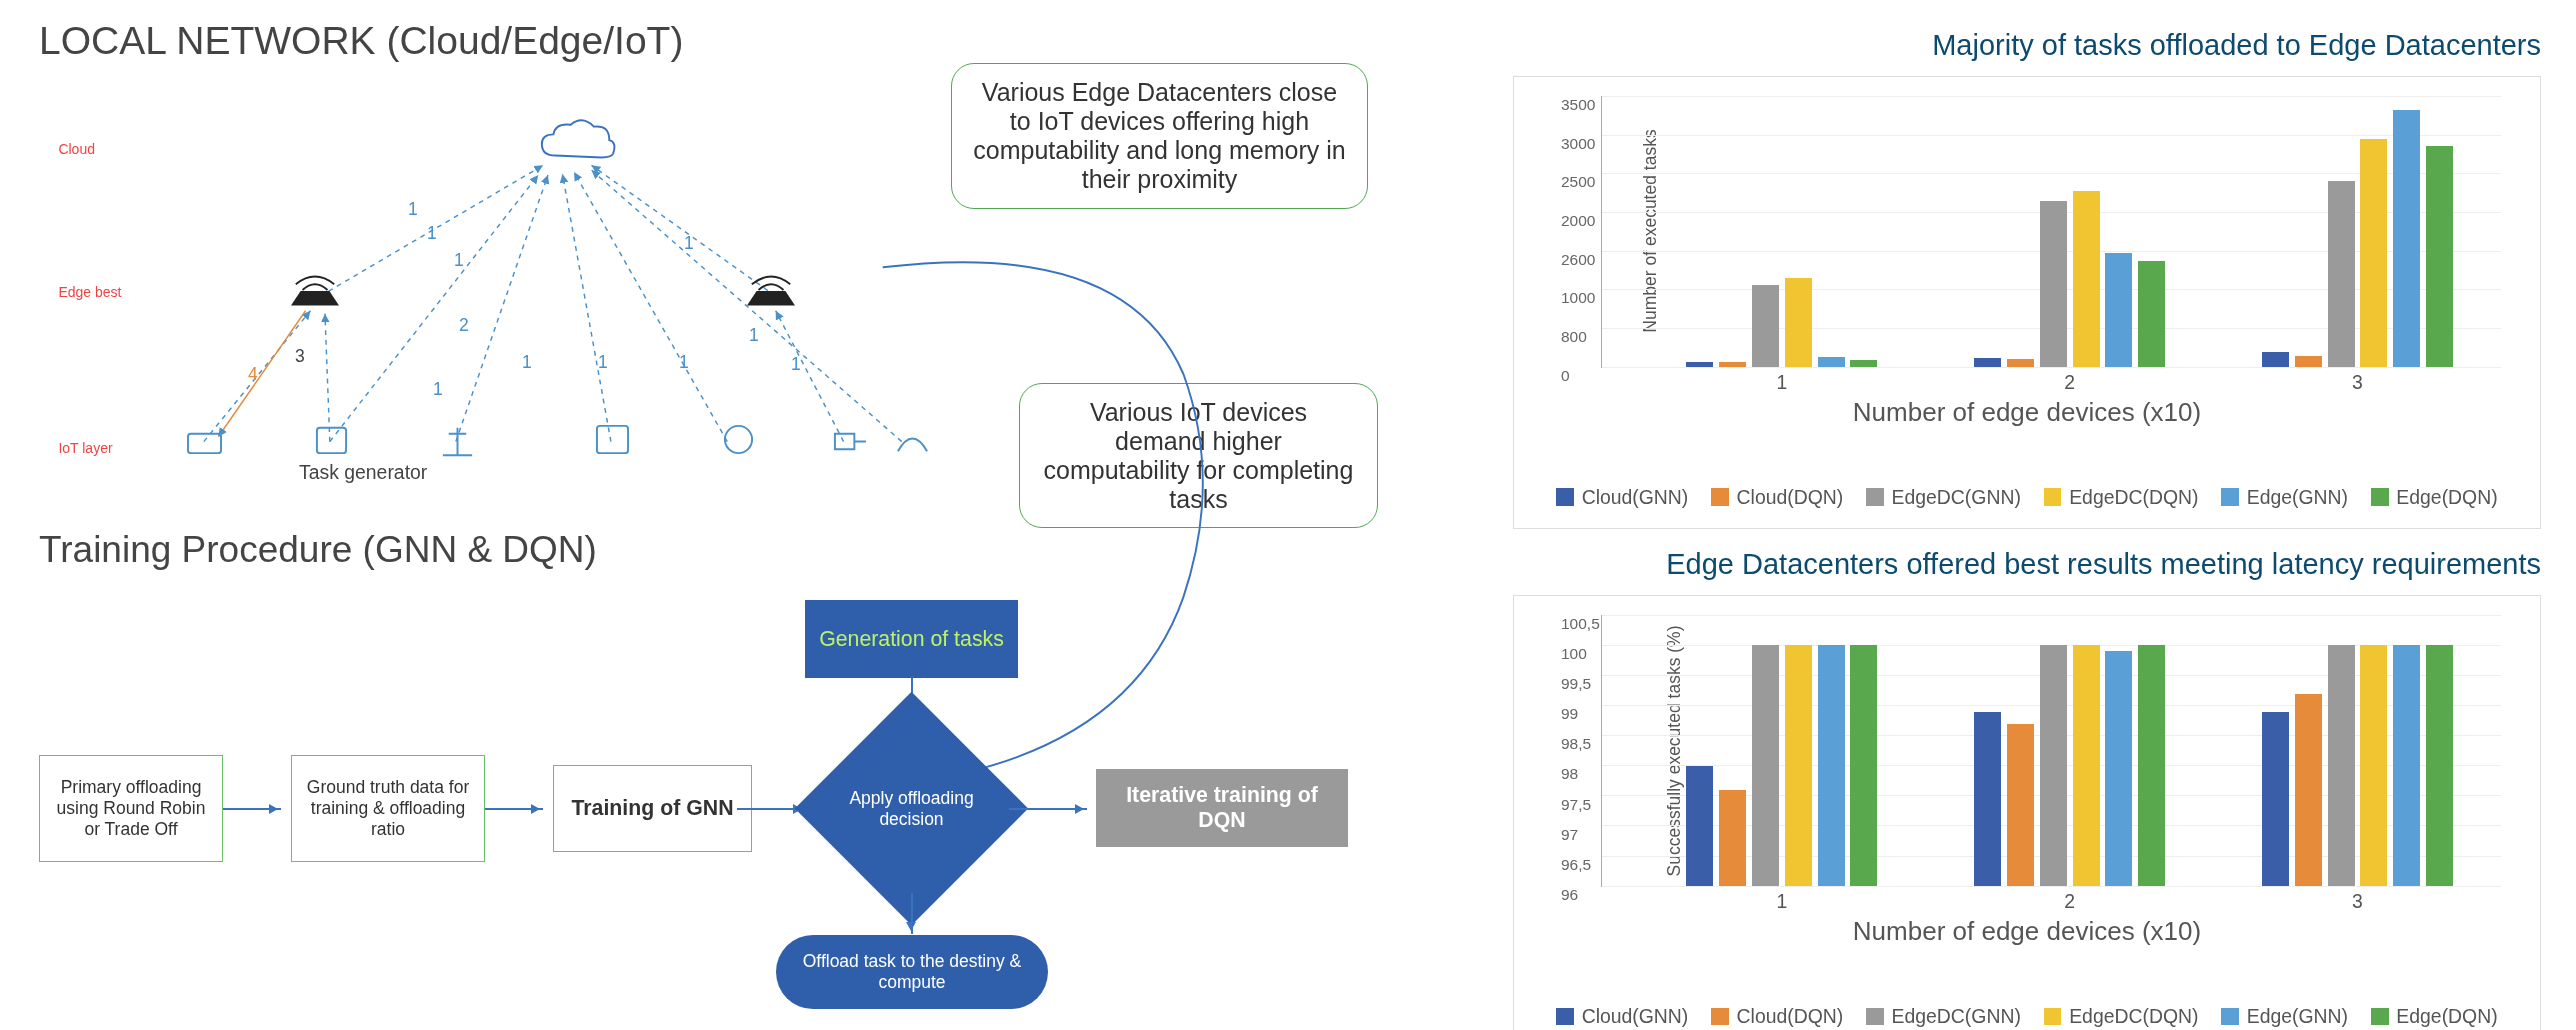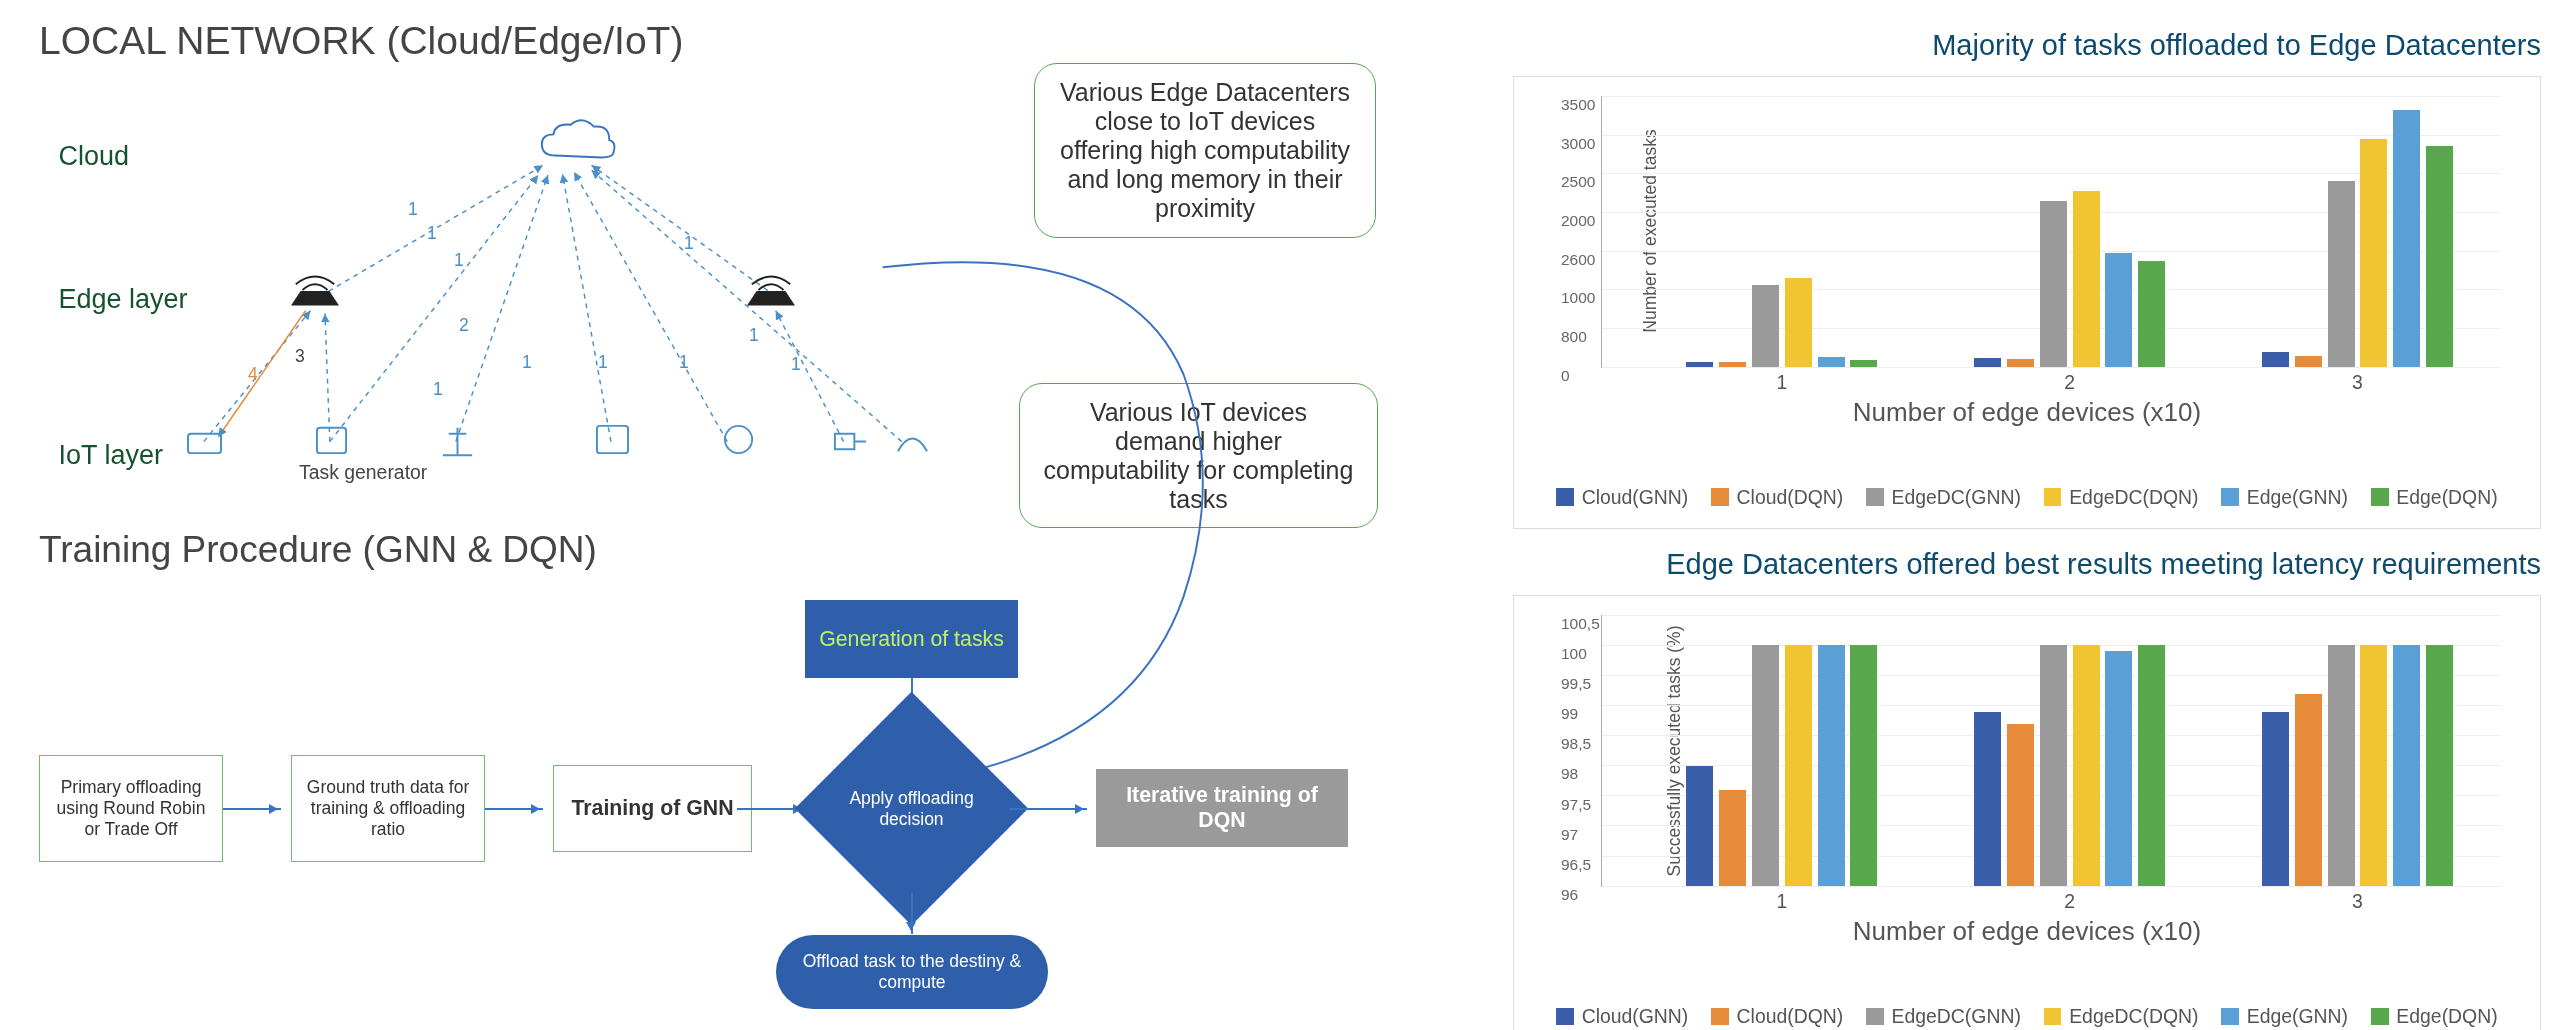--- a/index.html
+++ b/index.html
@@ -6,21 +6,21 @@
   body { font-family: "Segoe UI", Arial, sans-serif; background: #fff; color: #222; width: 2576px; height: 1030px; position: relative; }
   .col-left { position: absolute; left: 39px; top: 19.4px; width: 1435px; }
   .col-right { position: absolute; left: 1513px; top: 29px; width: 1028px; }
 
   
   .h-title { font-size: 39px; font-weight: 400; color: #444; margin-bottom: 9.7px; }
   .h-title2 { font-size: 37px; font-weight: 400; color: #444; margin: 39px 0 19.4px 0; }
 
   
   .net-area { position: relative; width: 100%; height: 417px; }
-  .layer-label { position: absolute; left: 19.4px; font-size: 27px; color: #14532d; }
+  .layer-label { position: absolute; left: 19.4px; font-size: 14px; color: #ef4444; }
   .cloud-icon { position: absolute; left: 495px; top: 44px; }
   .edge-icon { position: absolute; top: 194px; }
   .iot-icon { position: absolute; top: 349px; }
   .tasklabel { position: absolute; left: 260px; top: 388px; font-size: 19.4px; color: #444; text-align: center; }
   .one { position: absolute; font-size: 17.5px; color: #4a90c9; }
 
   
   .callout { position: absolute; border: 1.9px solid #52a552; border-radius: 23px; background: #fff; padding: 13.6px 21.3px; font-size: 25px; color: #333; text-align: center; }
 
   
@@ -61,21 +61,21 @@
 </style>
 </head>
 <body>
 
 <div class="col-left">
 
   <div class="h-title">LOCAL NETWORK (Cloud/Edge/IoT)</div>
 
   <div class="net-area">
     <div class="layer-label" style="top:68px">Cloud</div>
-    <div class="layer-label" style="top:211px">Edge layer</div>
+    <div class="layer-label" style="top:211px">Edge best</div>
     <div class="layer-label" style="top:367px">IoT layer</div>
 
     <svg width="950" height="427" style="position:absolute;left:0;top:0" viewBox="0 0 980 440">
       <defs>
           <marker id="ah" markerWidth="8" markerHeight="8" refX="6" refY="3" orient="auto">
             <path d="M0,0 L6,3 L0,6 Z" fill="#4a90c9"></path>
           </marker>
         </defs>
       <g stroke="#4a90c9" stroke-width="1.5" stroke-dasharray="5,5" fill="none" marker-end="url(#ah)">
         <line x1="290" y1="230" x2="520" y2="95"></line>
@@ -138,21 +138,21 @@
     <div class="one" style="left:420px;top:242px">2</div>
     <div class="one" style="left:394px;top:306px">1</div>
     <div class="one" style="left:483px;top:279px">1</div>
     <div class="one" style="left:559px;top:279px">1</div>
     <div class="one" style="left:640px;top:279px">1</div>
     <div class="one" style="left:710px;top:252px">1</div>
     <div class="one" style="left:752px;top:281px">1</div>
     <div class="one" style="left:256px;top:273px;color:#444">3</div>
     <div class="one" style="left:209px;top:291px;color:#e58b3a">4</div>
 
-    <div class="callout" style="left:995px;top:-9.7px;width:342px">Various Edge Datacenters close to IoT devices offering high computability and long memory in their proximity</div>
+    <div class="callout" style="left:912px;top:-9.7px;width:417px">Various Edge Datacenters close to IoT devices offering high computability and long memory in their proximity</div>
     <div class="callout" style="left:980px;top:310px;width:359px">Various IoT devices demand higher computability for completing tasks</div>
 
     <svg style="position:absolute;left:834px;top:136px" width="582" height="621" viewBox="0 0 600 640">
       <path d="M10 60 Q260 30 320 170 Q360 280 320 400 Q260 570 10 595" fill="none" stroke="#3a72c2" stroke-width="2"></path>
       <path d="M10 595 l12 -6 l-4 12 z" fill="#3a72c2"></path>
     </svg>
   </div>
 
   <div class="h-title2">Training Procedure (GNN &amp; DQN)</div>
 

